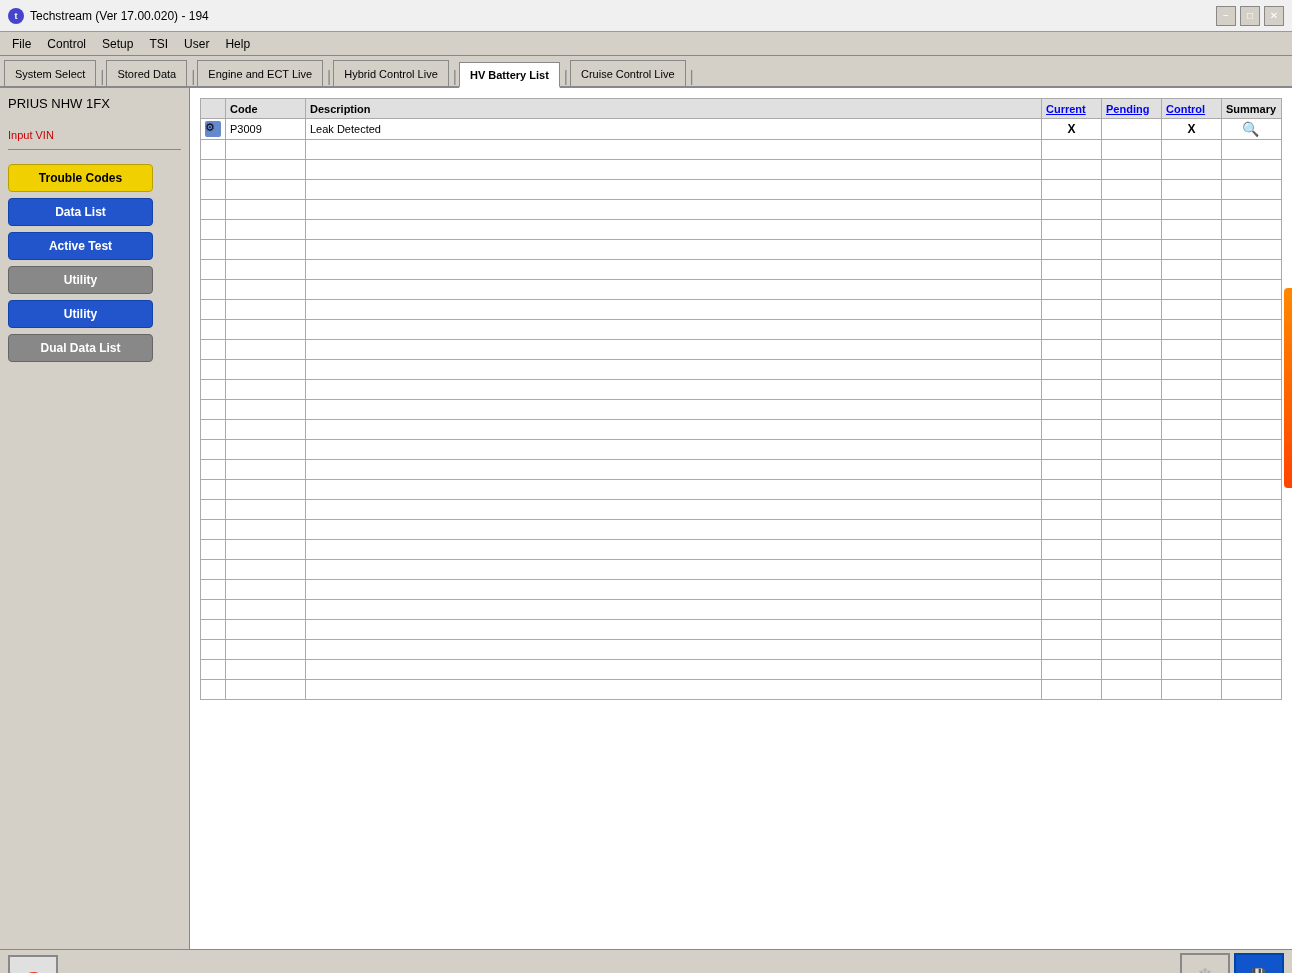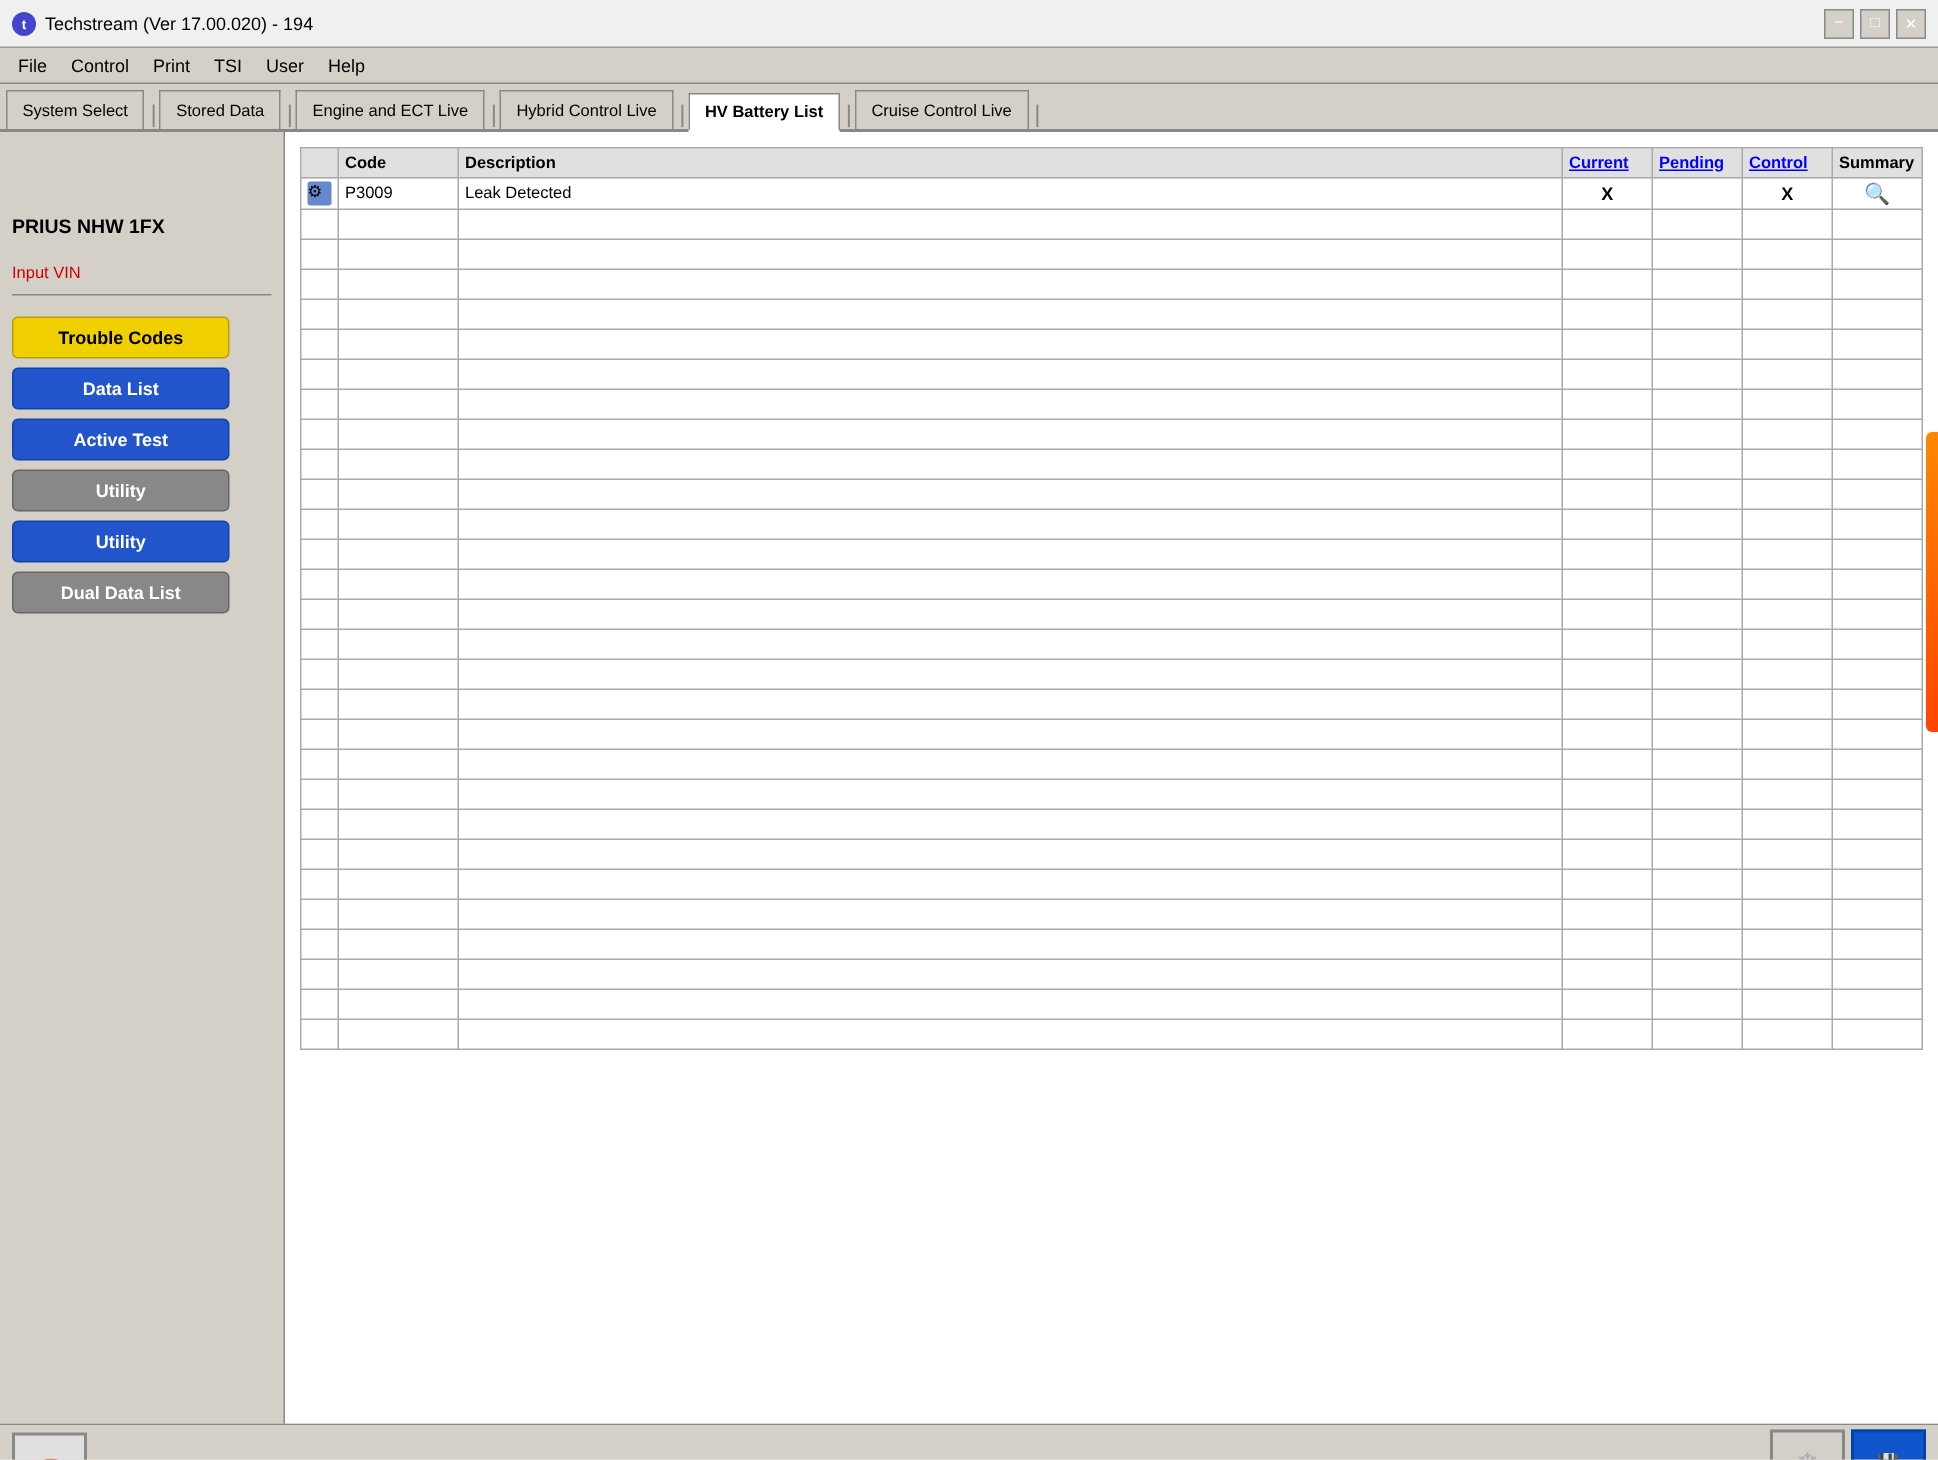--- a/index.html
+++ b/index.html
@@ -72,21 +72,21 @@
     
     .sidebar {
       width: 190px;
       background: #d4d0c8;
       border-right: 1px solid #888;
       padding: 8px;
       display: flex;
       flex-direction: column;
       gap: 6px;
     }
-    .sidebar-title { font-weight: bold; font-size: 13px; margin-bottom: 4px; margin-top: 47px; }
+    .sidebar-title { font-weight: normal; font-size: 13px; margin-bottom: 4px; }
     .input-vin-label { color: #cc0000; font-size: 11px; margin-top: 8px; }
     .input-vin-line { border-bottom: 1px solid #888; margin: 2px 0 8px 0; }
     
     .btn {
       padding: 6px 4px;
       font-size: 12px;
       font-weight: bold;
       color: white;
       border: none;
       border-radius: 4px;
@@ -200,21 +200,21 @@
   <div class="title-bar-controls">
     <div class="title-btn">−</div>
     <div class="title-btn">□</div>
     <div class="title-btn">✕</div>
   </div>
 </div>
 
 <div class="menu-bar">
   <span class="menu-item">File</span>
   <span class="menu-item">Control</span>
-  <span class="menu-item">Print</span>
+  <span class="menu-item">Setup</span>
   <span class="menu-item">TSI</span>
   <span class="menu-item">User</span>
   <span class="menu-item">Help</span>
 </div>
 
 <div class="tab-bar">
   <div class="tab">System Select</div>
   <span class="tab-separator">|</span>
   <div class="tab">Stored Data</div>
   <span class="tab-separator">|</span>

